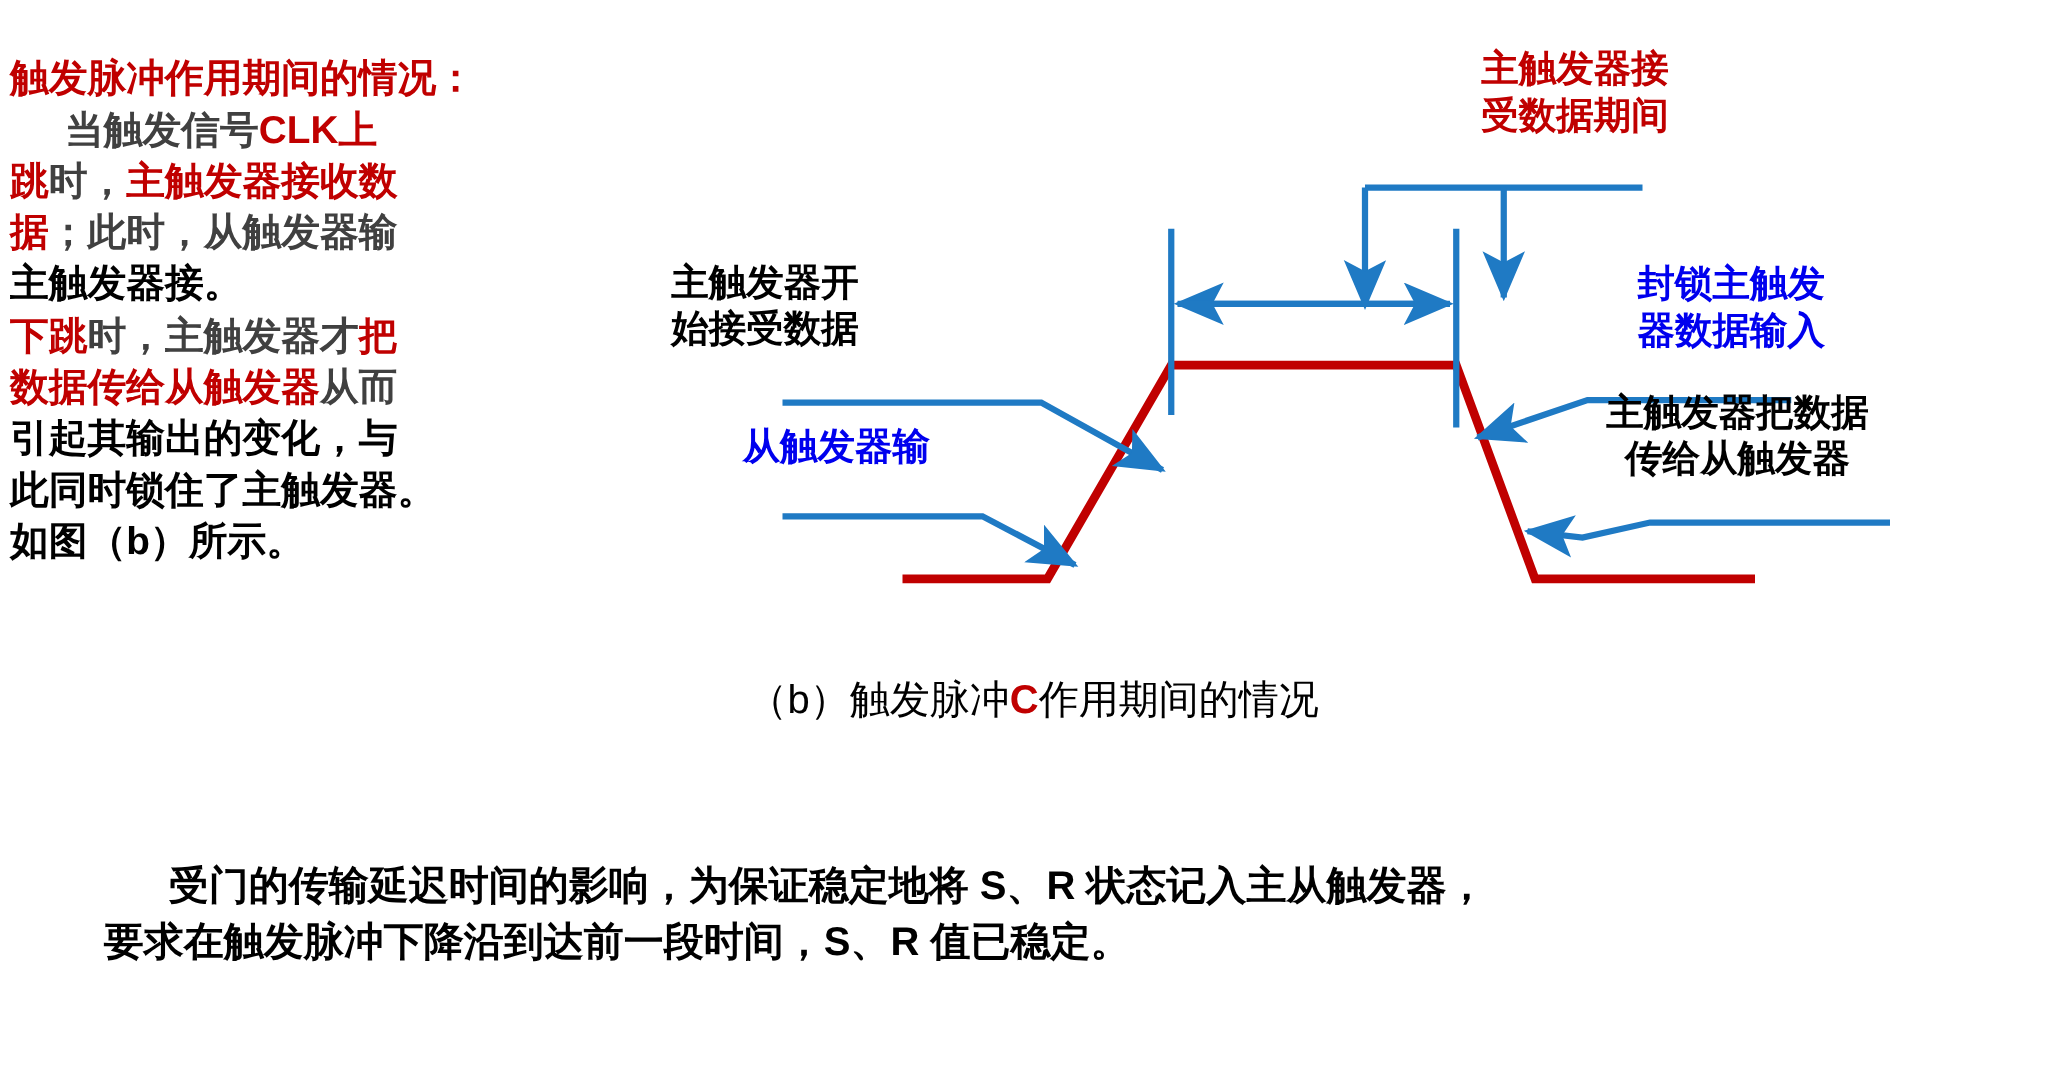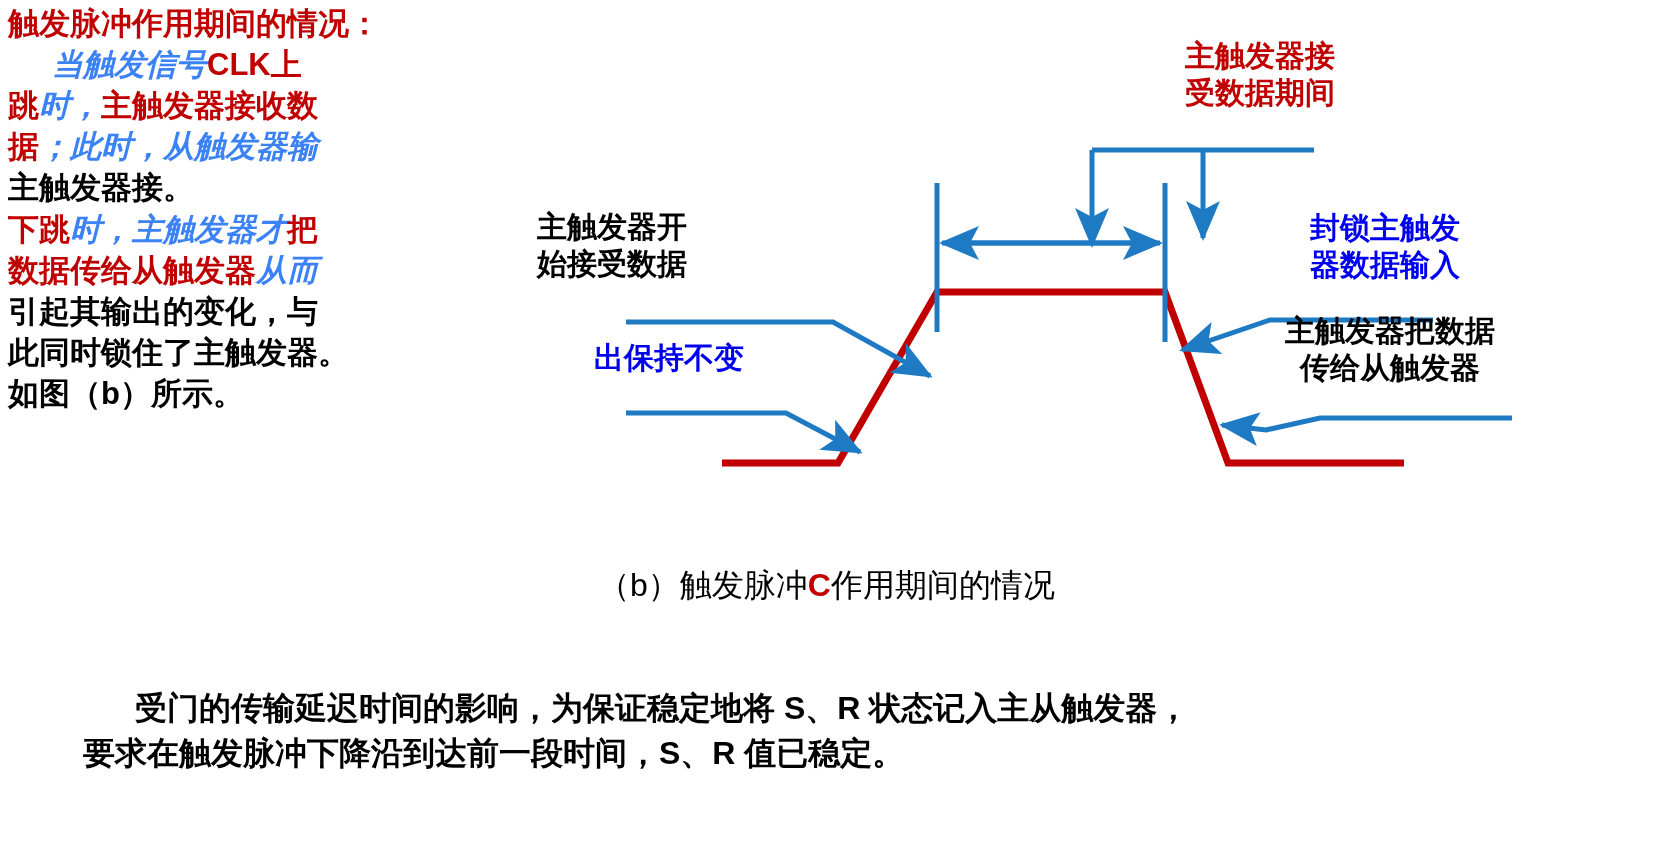--- a/index.html
+++ b/index.html
@@ -23,48 +23,49 @@
     top: 4px;
     width: 500px;
   }
   .heading-line {
     font-size: 31px;
     font-weight: bold;
     color: #c00000;
     line-height: 1.28;
     letter-spacing: 0px;
     white-space: nowrap;
+    margin-top: 39px;
   }
   .body-line {
     font-size: 31px;
     font-weight: bold;
     color: #000000;
     line-height: 1.33;
     white-space: nowrap;
   }
   .red { color: #c00000; }
-  .blk { color: #3b82f6; font-style: italic; }
+  .blk { color: #404040; }
   .indent2 { padding-left: 44px; }
 
   
   .diagram-label {
     font-size: 30px;
     font-weight: bold;
     line-height: 1.22;
     white-space: nowrap;
   }
   .lbl-red   { color: #c00000; }
   .lbl-blue  { color: #0000ee; }
   .lbl-black { color: #000000; }
   .center { text-align: right; }
 
   
   #figure-caption {
     left: 0;
-    top: 564px;
+    top: 538px;
     width: 1653px;
     text-align: center;
     font-size: 32px;
     font-weight: normal;
     color: #000000;
     white-space: nowrap;
   }
   #figure-caption .cap-red {
     color: #c00000;
     font-weight: bold;
@@ -169,21 +170,21 @@
   <div>主触发器接</div>
   <div>受数据期间</div>
 </div>
 
 <div class="abs diagram-label lbl-black" style="left:537px; top:209px;">
   <div>主触发器开</div>
   <div>始接受数据</div>
 </div>
 
 <div class="abs diagram-label lbl-blue" style="left:594px; top:340px;">
-  <div>出保持不变</div>
+  <div>从触发器输</div>
 </div>
 
 <div class="abs diagram-label lbl-blue" style="left:1310px; top:210px;">
   <div>封锁主触发</div>
   <div>器数据输入</div>
 </div>
 
 <div class="abs diagram-label lbl-black" style="left:1285px; top:313px;text-align:center;">
   <div>主触发器把数据</div>
   <div>传给从触发器</div>

